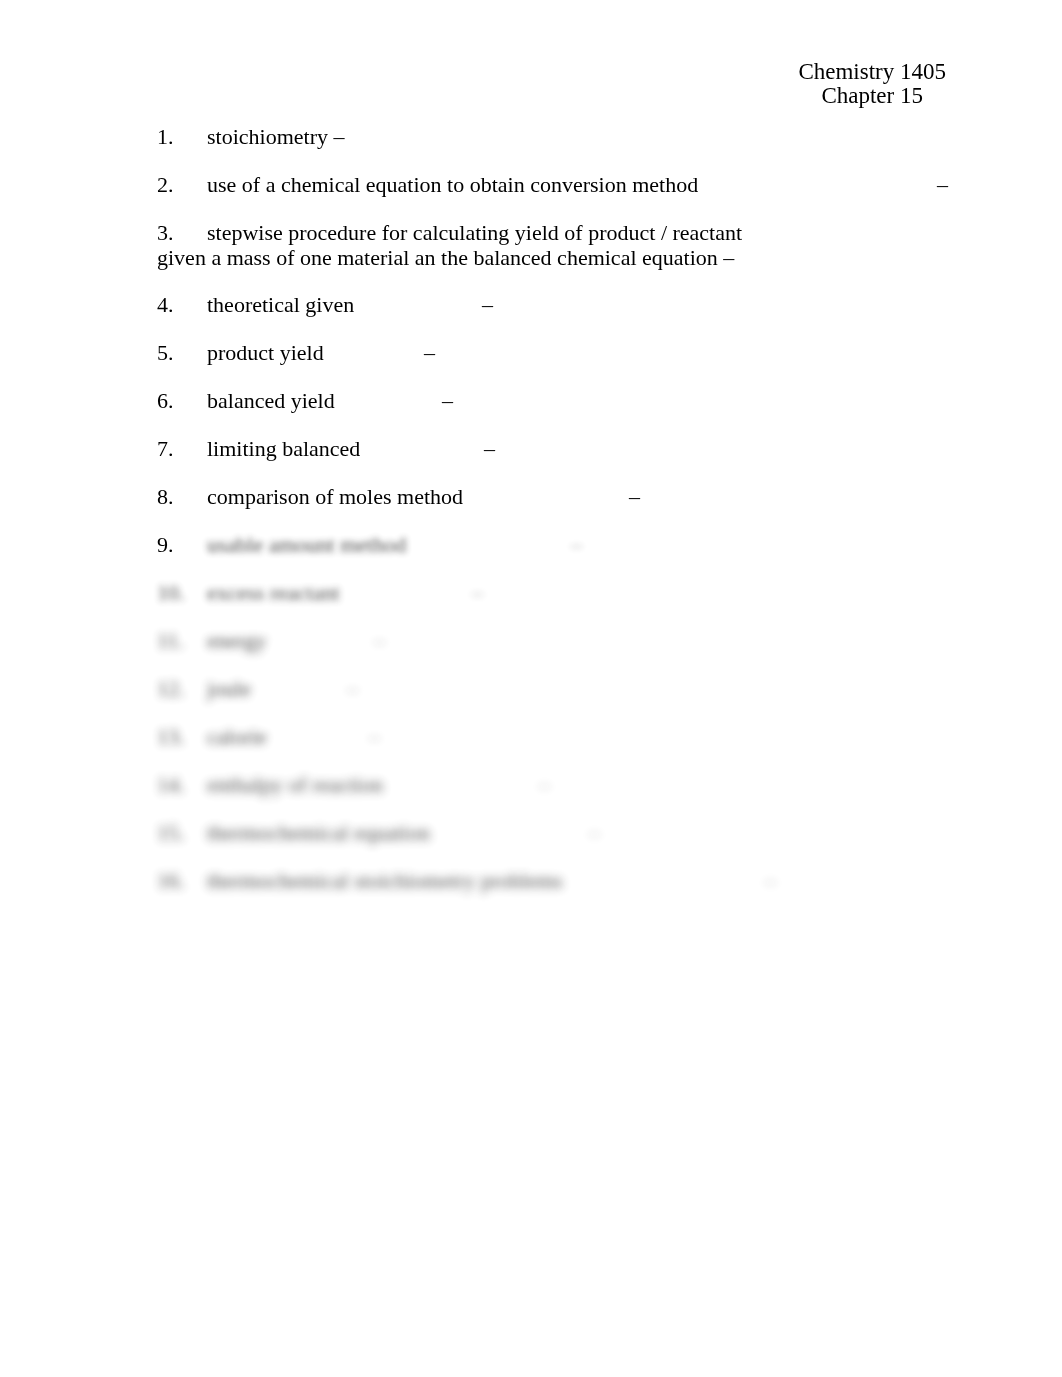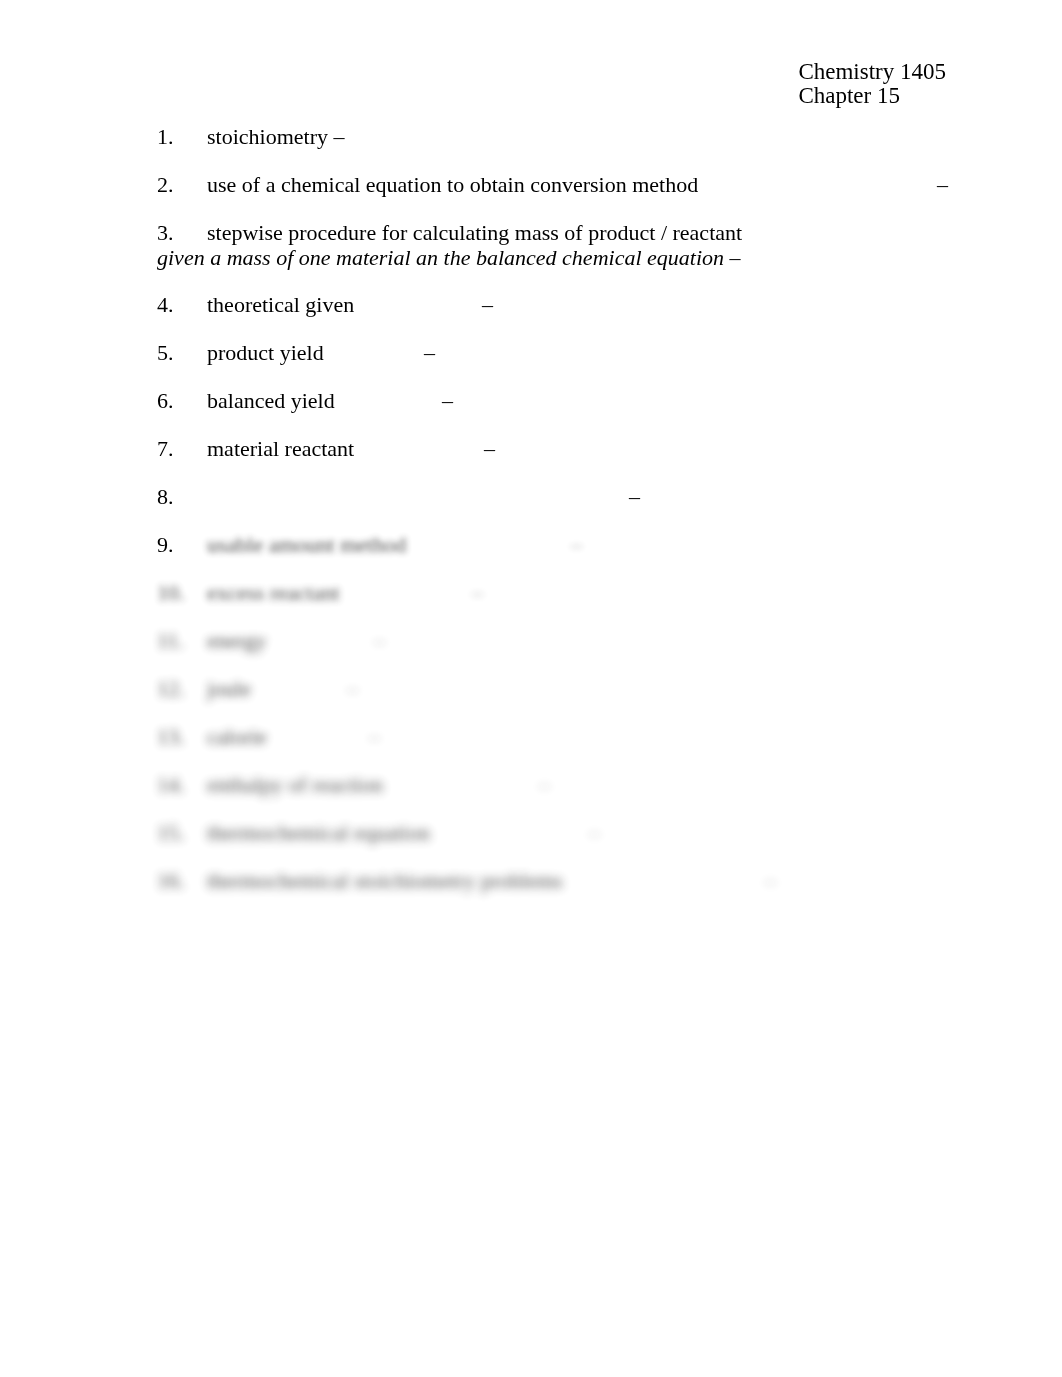--- a/index.html
+++ b/index.html
@@ -18,21 +18,21 @@
     height: 1377px;
     background: #ffffff;
     overflow: hidden;
   }
 
   
   .doc-header {
     position: absolute;
     top: 60px;
     right: 116px;
-    text-align: left;
+    text-align: center;
     font-size: 23px;
     line-height: 23.5px;
   }
   .doc-header .hline {
     display: block;
     white-space: nowrap;
   }
 
   
   .term-list {
@@ -65,21 +65,20 @@
   }
   .dash {
     position: absolute;
     top: 0;
   }
   .cont {
     position: absolute;
     left: 0;
     top: 25px;
     white-space: nowrap;
-    font-style: italic;
   }
 
   
   .term-row.blurred .num,
   .term-row.blurred .term,
   .term-row.blurred .dash {
     color: #2b2b2b;
   }
   .blurred .num   { filter: blur(var(--bn, 3px)); opacity: .85; }
   .blurred .term  { filter: blur(var(--bt, 3px)); opacity: .85; }
@@ -116,45 +115,46 @@
         <span class="num">1.</span>
         <span class="term">stoichiometry –</span>
       </div>
       <div class="term-row">
         <span class="num">2.</span>
         <span class="term">use of a chemical equation to obtain conversion method</span>
         <span class="dash" style="left: 780px;">–</span>
       </div>
       <div class="term-row tall">
         <span class="num">3.</span>
-        <span class="term">stepwise procedure for calculating mass of product / reactant</span>
+        <span class="term">stepwise procedure for calculating yield of product / reactant</span>
         <span class="cont">given a mass of one material an the balanced chemical equation –</span>
       </div>
       <div class="term-row">
         <span class="num">4.</span>
         <span class="term">theoretical given</span>
         <span class="dash" style="left: 325px;">–</span>
       </div>
       <div class="term-row">
         <span class="num">5.</span>
         <span class="term">product yield</span>
         <span class="dash" style="left: 267px;">–</span>
       </div>
       <div class="term-row">
         <span class="num">6.</span>
         <span class="term">balanced yield</span>
         <span class="dash" style="left: 285px;">–</span>
       </div>
       <div class="term-row">
         <span class="num">7.</span>
-        <span class="term">material reactant</span>
+        <span class="term">limiting balanced</span>
         <span class="dash" style="left: 327px;">–</span>
       </div>
       <div class="term-row">
         <span class="num">8.</span>
+        <span class="term">comparison of moles method</span>
         <span class="dash" style="left: 472px;">–</span>
       </div>
       <div class="term-row blurred b1 num-sharp">
         <span class="num">9.</span>
         <span class="term">usable amount method</span>
         <span class="dash" style="left: 414px;">–</span>
       </div>
       <div class="term-row blurred b2">
         <span class="num">10.</span>
         <span class="term">excess reactant</span>

